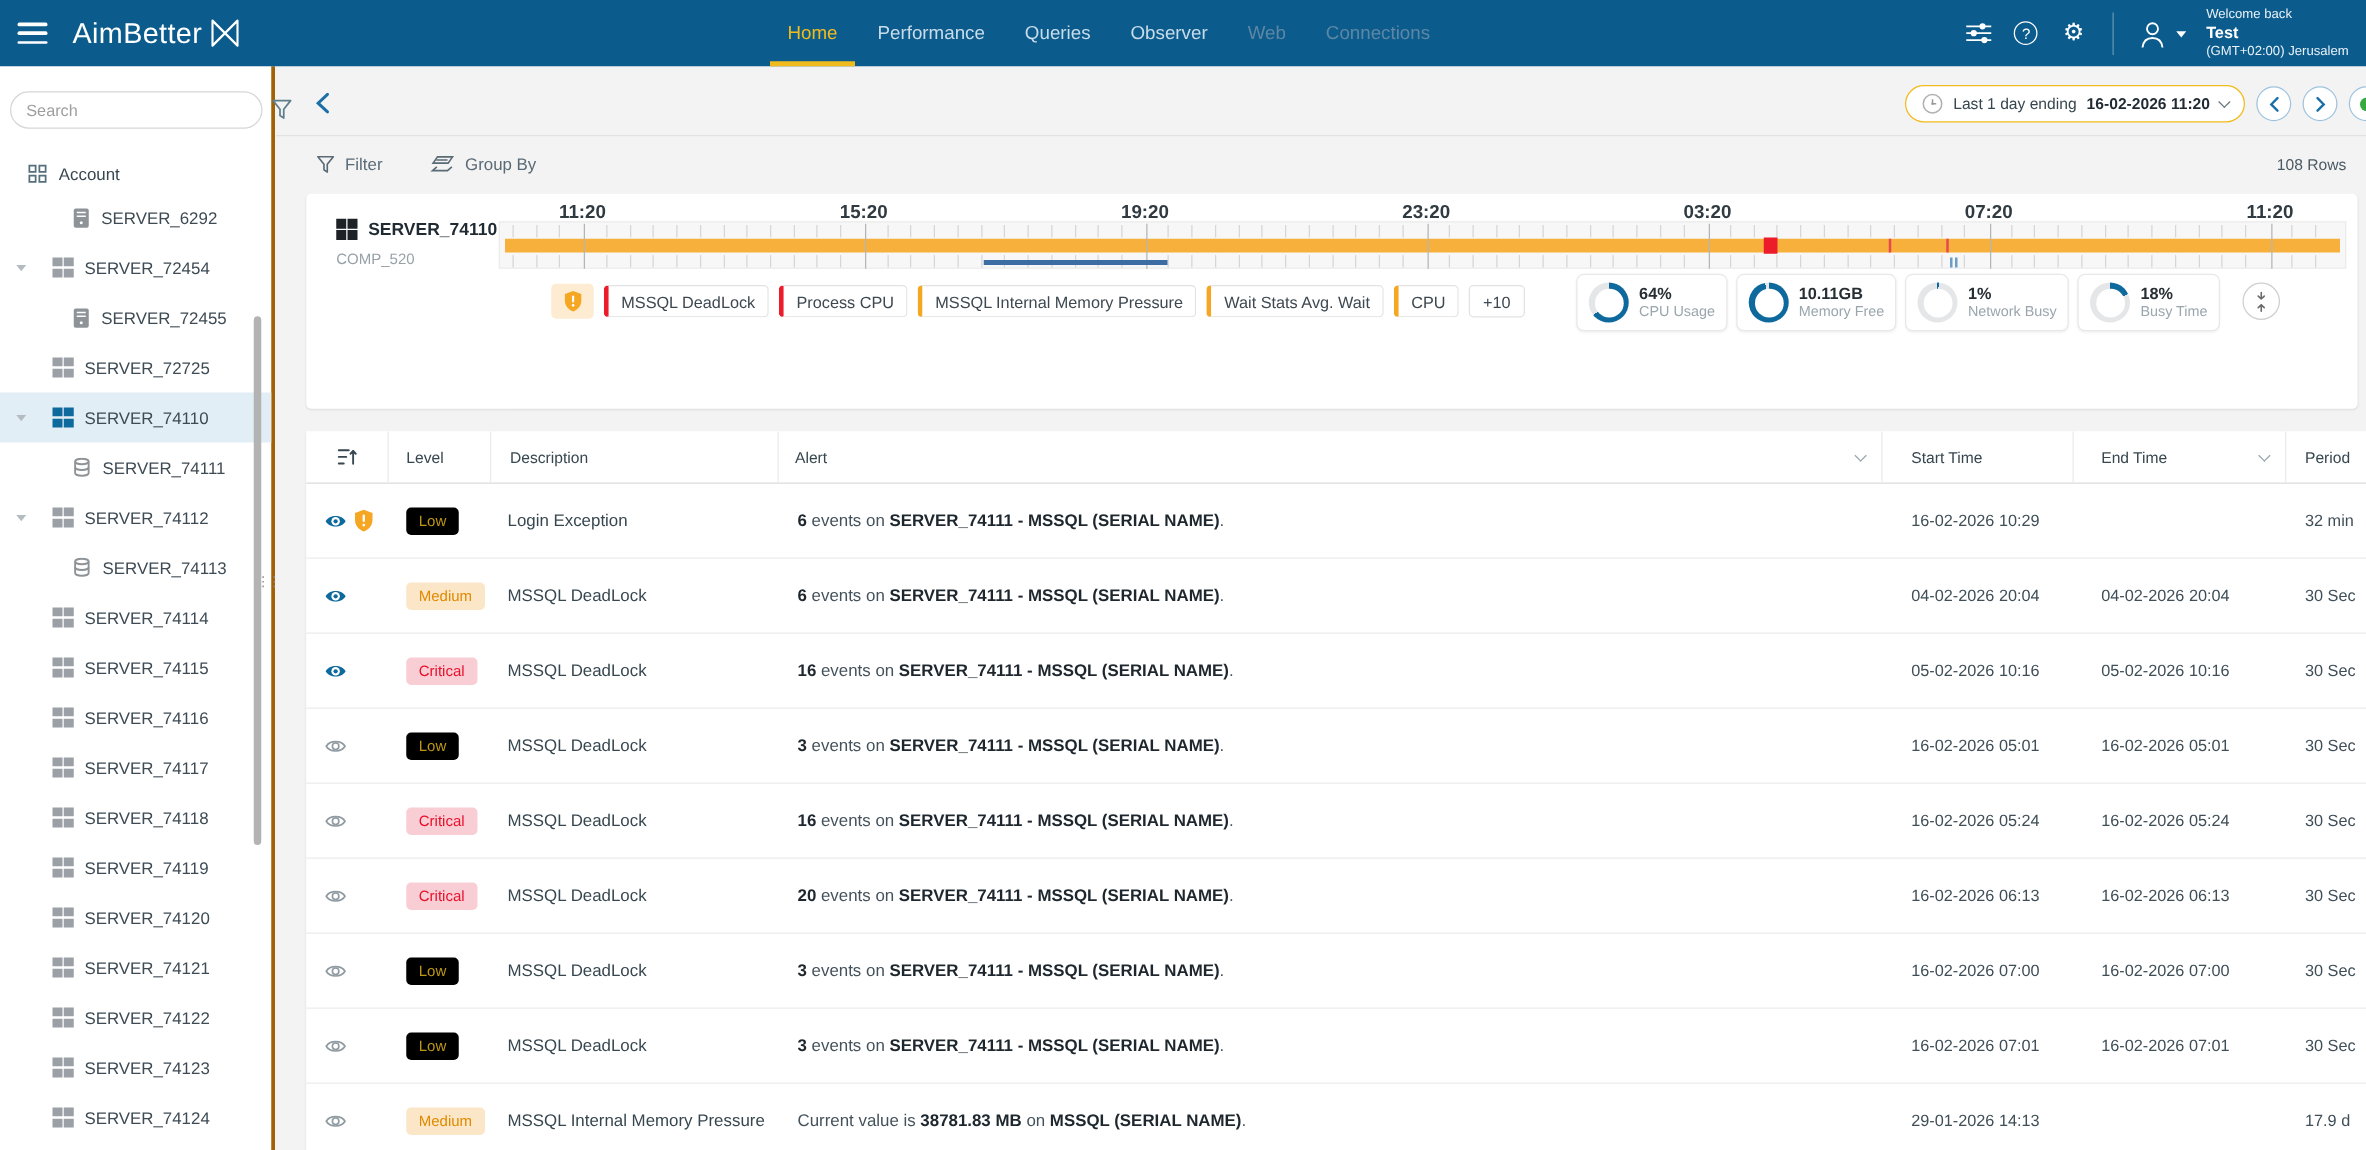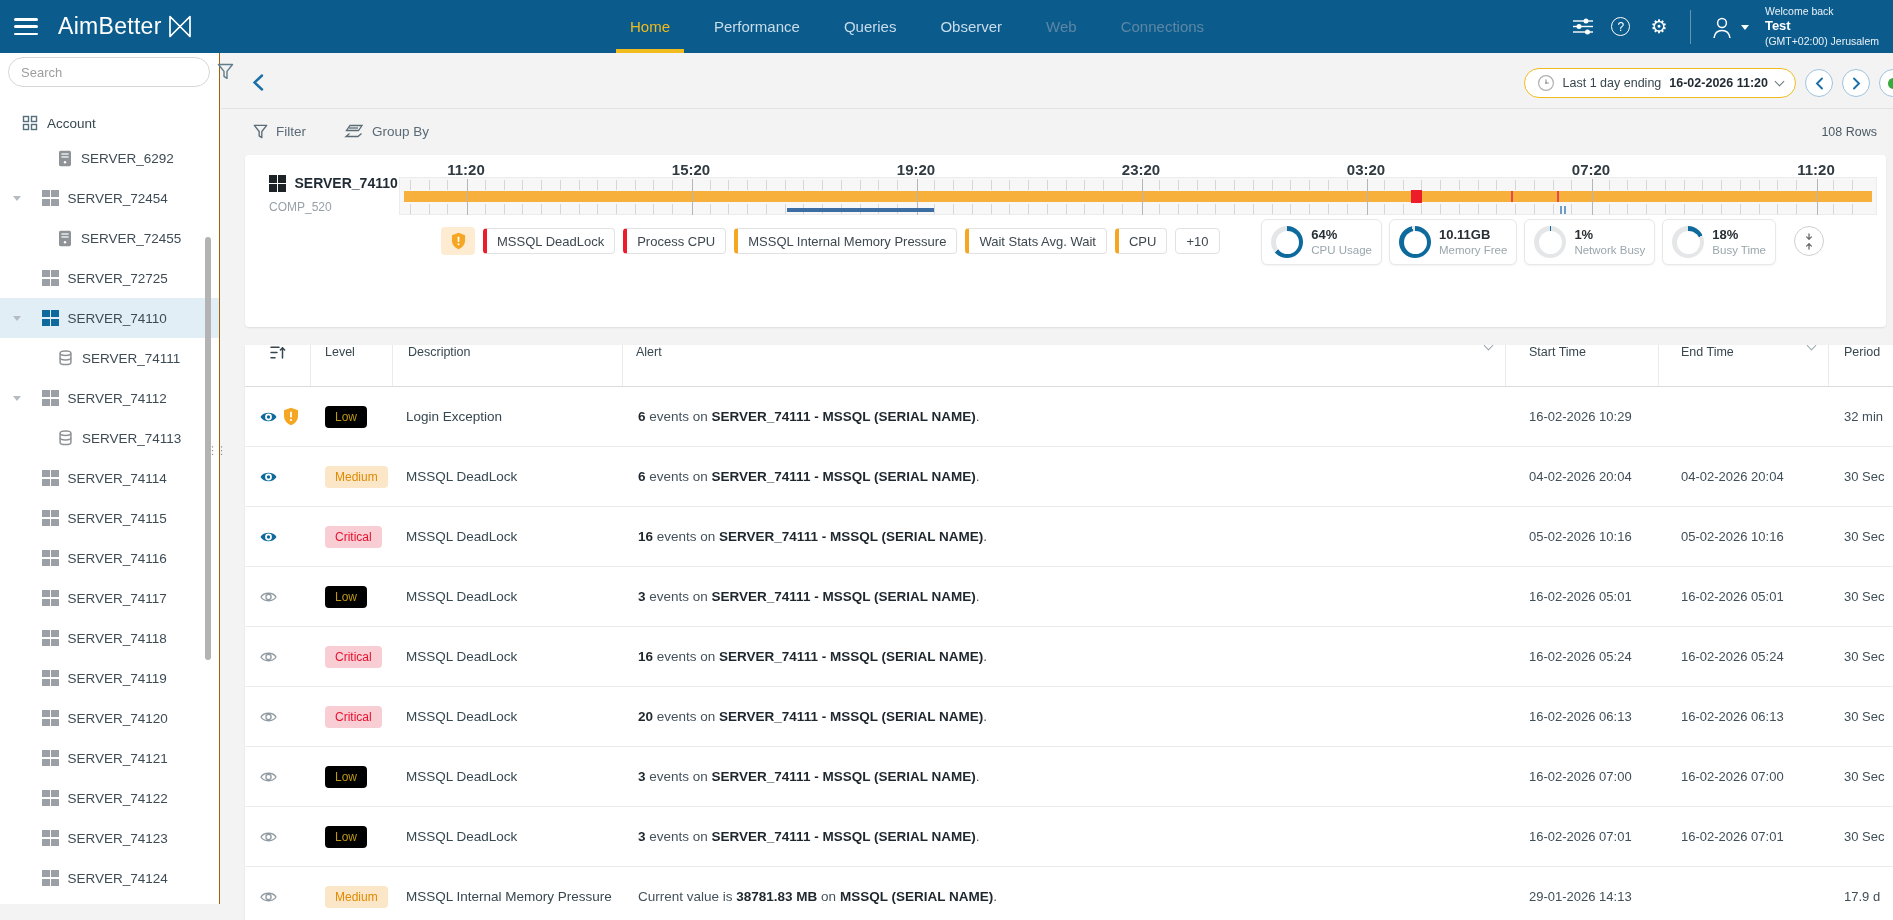--- a/index.html
+++ b/index.html
@@ -4,38 +4,38 @@
 <style>
   *{box-sizing:border-box;margin:0;padding:0}
   html,body{width:1893px;height:920px;overflow:hidden}
   body{position:relative;font-family:"Liberation Sans",sans-serif;background:#f3f3f3;color:#37474f}
   svg{display:block}
   
   .topbar{position:absolute;top:0;left:0;width:1893px;height:53px;background:#0b5c8d;display:flex;align-items:center;z-index:5}
   .hamburger{width:24px;height:17px;margin-left:14px;display:flex;flex-direction:column;justify-content:space-between;cursor:pointer}
   .hamburger i{display:block;height:2.5px;background:#fff;border-radius:2px}
   .logo{display:flex;align-items:center;gap:4px;margin-left:20px;color:#fff;font-size:23px;letter-spacing:.3px}
-  .nav{position:absolute;left:622px;top:0;height:53px;display:flex;align-items:stretch;gap:28px}
+  .nav{position:absolute;left:622px;top:0;height:53px;display:flex;align-items:stretch;gap:16px}
   .nav-item{display:flex;align-items:center;padding:0 8px;font-size:15px;color:#c9dcea;position:relative;cursor:pointer}
   .nav-item.active{color:#f2bb1d}
   .nav-item.active::after{content:"";position:absolute;left:-6px;right:-6px;bottom:0;height:4px;background:#f2bb1d}
   .nav-item.dim{color:#5d87a4}
   .top-right{position:absolute;right:14px;top:0;height:53px;display:flex;align-items:center;gap:16px}
   .tb-ic{width:22px;height:22px;display:flex;align-items:center;justify-content:center;cursor:pointer;color:#fff}
   .help-circle{width:19px;height:19px;border:1.6px solid #fff;border-radius:50%;display:flex;align-items:center;justify-content:center;font-size:12px;color:#fff}
   .gear{font-size:19px;color:#fff;line-height:1}
   .vdiv{width:1px;height:34px;background:rgba(255,255,255,.35);margin:0 4px}
   .userbox{display:flex;align-items:center;gap:8px;cursor:pointer}
   .caret-down{width:0;height:0;border-left:4px solid transparent;border-right:4px solid transparent;border-top:5px solid #fff;margin-top:2px}
   .welcome{line-height:1.25;color:#e9f2f8}
   .welcome .g{font-size:10.5px}
   .welcome .n{font-size:13px;font-weight:700;color:#fff}
   .welcome .tz{font-size:10.5px}
   
-  .sidebar{position:absolute;top:37px;left:0;width:220px;height:867px;background:#fff;border-right:1px solid #a16207;z-index:4}
+  .sidebar{position:absolute;top:53px;left:0;width:220px;height:867px;background:#fff;border-right:3px solid #a16207;z-index:4}
   .search-wrap{margin:20px 8px 0 8px;display:flex;align-items:center;gap:7px}
   .search-input{flex:1;height:30px;border:1px solid #d6d6d6;border-radius:16px;padding:0 12px;font-size:13px;color:#333;outline:none;background:#fff}
   .search-input::placeholder{color:#9e9e9e}
   .tree{margin-top:21px}
   .tree-item{height:40px;display:flex;align-items:center;gap:9px;position:relative;font-size:13.5px;color:#3e4b54;cursor:pointer}
   .tree-item.d0{height:30px;padding-left:22px;color:#37474f}
   .tree-item.d1{padding-left:42px}
   .tree-item.d2{padding-left:58px}
   .tree-item.selected{background:#e2eef6}
   .tree-item.selected .win i{background:#0e6a9d}
@@ -89,21 +89,21 @@
   .ring{width:32px;height:32px;border-radius:50%;position:relative;flex:none}
   .ring::after{content:"";position:absolute;inset:4.5px;background:#fff;border-radius:50%}
   .gtext{line-height:1.25}
   .gval{font-size:13px;font-weight:700;color:#272f35}
   .glab{font-size:11.5px;color:#9aa6ad;white-space:nowrap}
   .collapse-btn{position:absolute;right:62px;top:71px;width:30px;height:30px;border:1px solid #cfcfcf;border-radius:50%;background:#fff;display:flex;align-items:center;justify-content:center;cursor:pointer}
   
   .tb-card{margin:18px 0 0 24px;background:#fff;height:575px;box-shadow:0 1px 2px rgba(0,0,0,.07);overflow:hidden}
   .thead,.trow{display:grid;grid-template-columns:66px 82px 230px 883px 153px 170px 1fr;align-items:center}
   .thead{height:42px;border-bottom:1px solid #dcdcdc}
-  .th{display:flex;height:100%;font-size:12.5px;color:#37474f;border-right:1px solid #ebebeb}
+  .th{display:flex;align-items:center;height:100%;font-size:12.5px;color:#37474f;border-right:1px solid #ebebeb}
   .th:last-child{border-right:none}
   .th .chev{margin-left:auto;margin-right:13px;border-color:#97a4ac}
   .c-icon{justify-content:center}
   .c-level{padding-left:14px}.c-alert{padding-left:13px}.c-desc{padding-left:15px}
   .c-start{padding-left:23px}.c-end{padding-left:22px}.c-period{padding-left:15px}
   .trow{height:60px;border-bottom:1px solid #ececec}
   .icon-cell{display:flex;align-items:center;gap:5px;padding-left:14px}
   .badge{display:inline-block;padding:4px 10px;border-radius:4px;font-size:12px;white-space:nowrap}
   .badge-Low{background:#000000;color:#bd9714}
   .badge-Medium{background:#fbe6c8;color:#e08a00}

